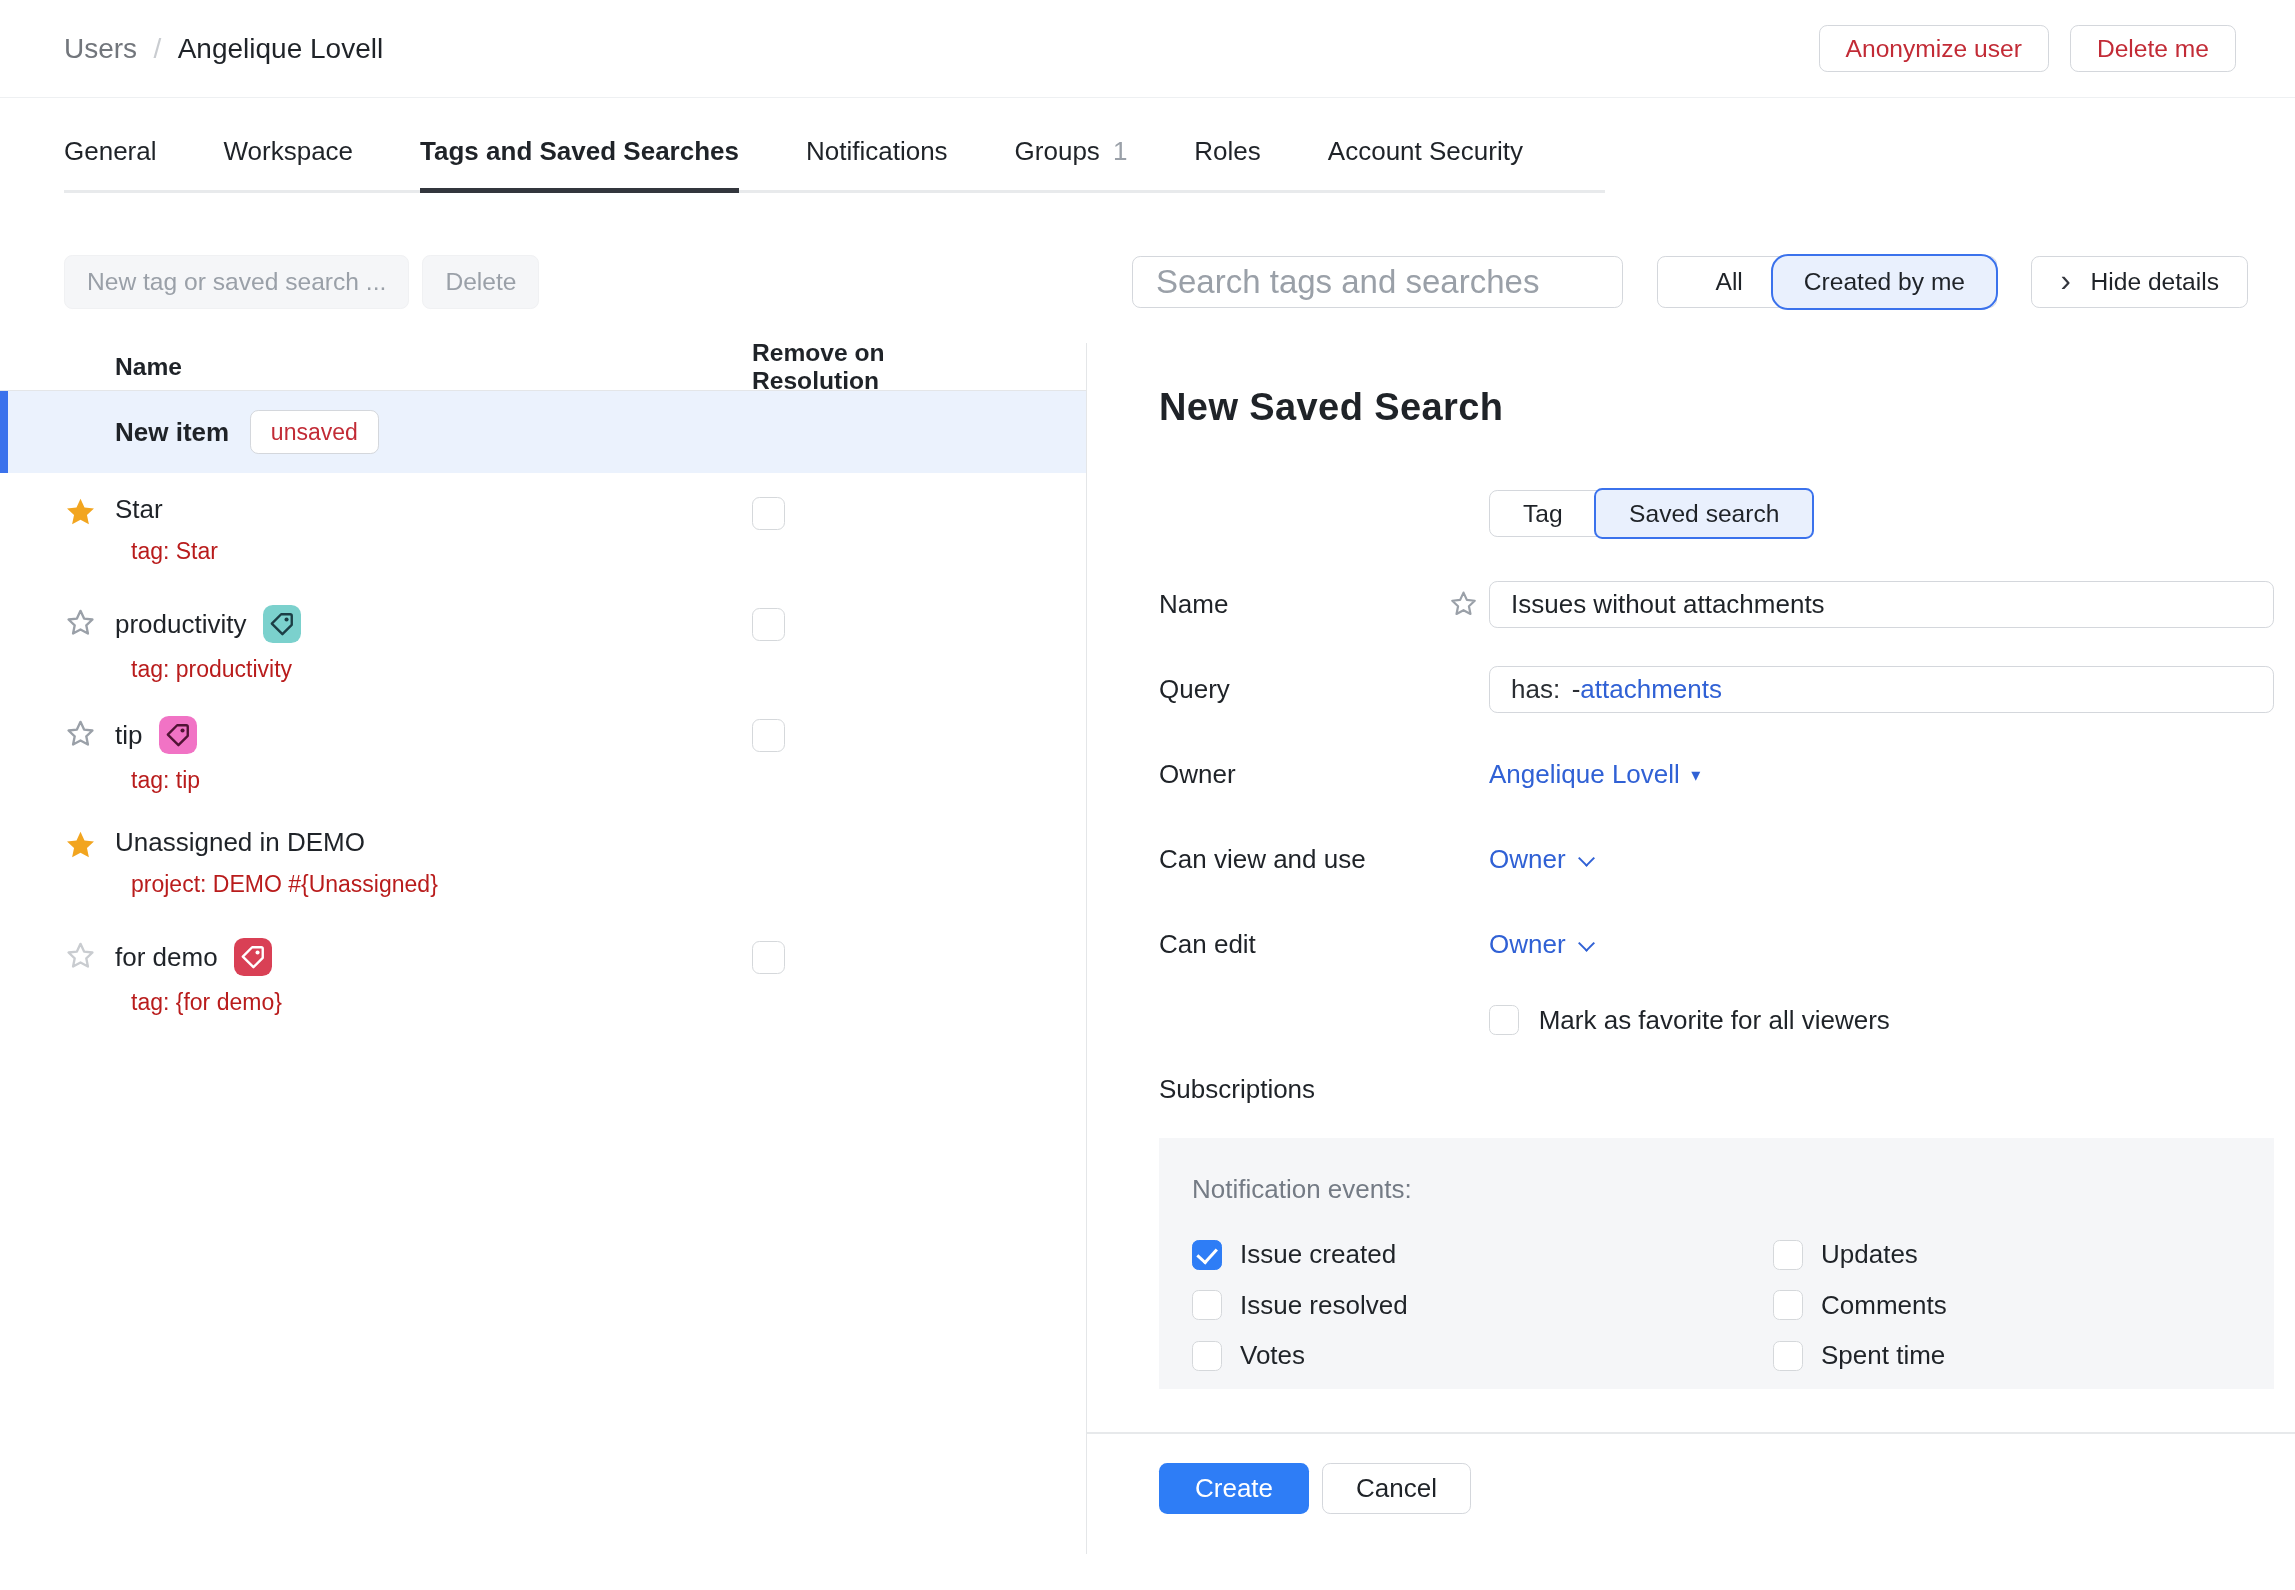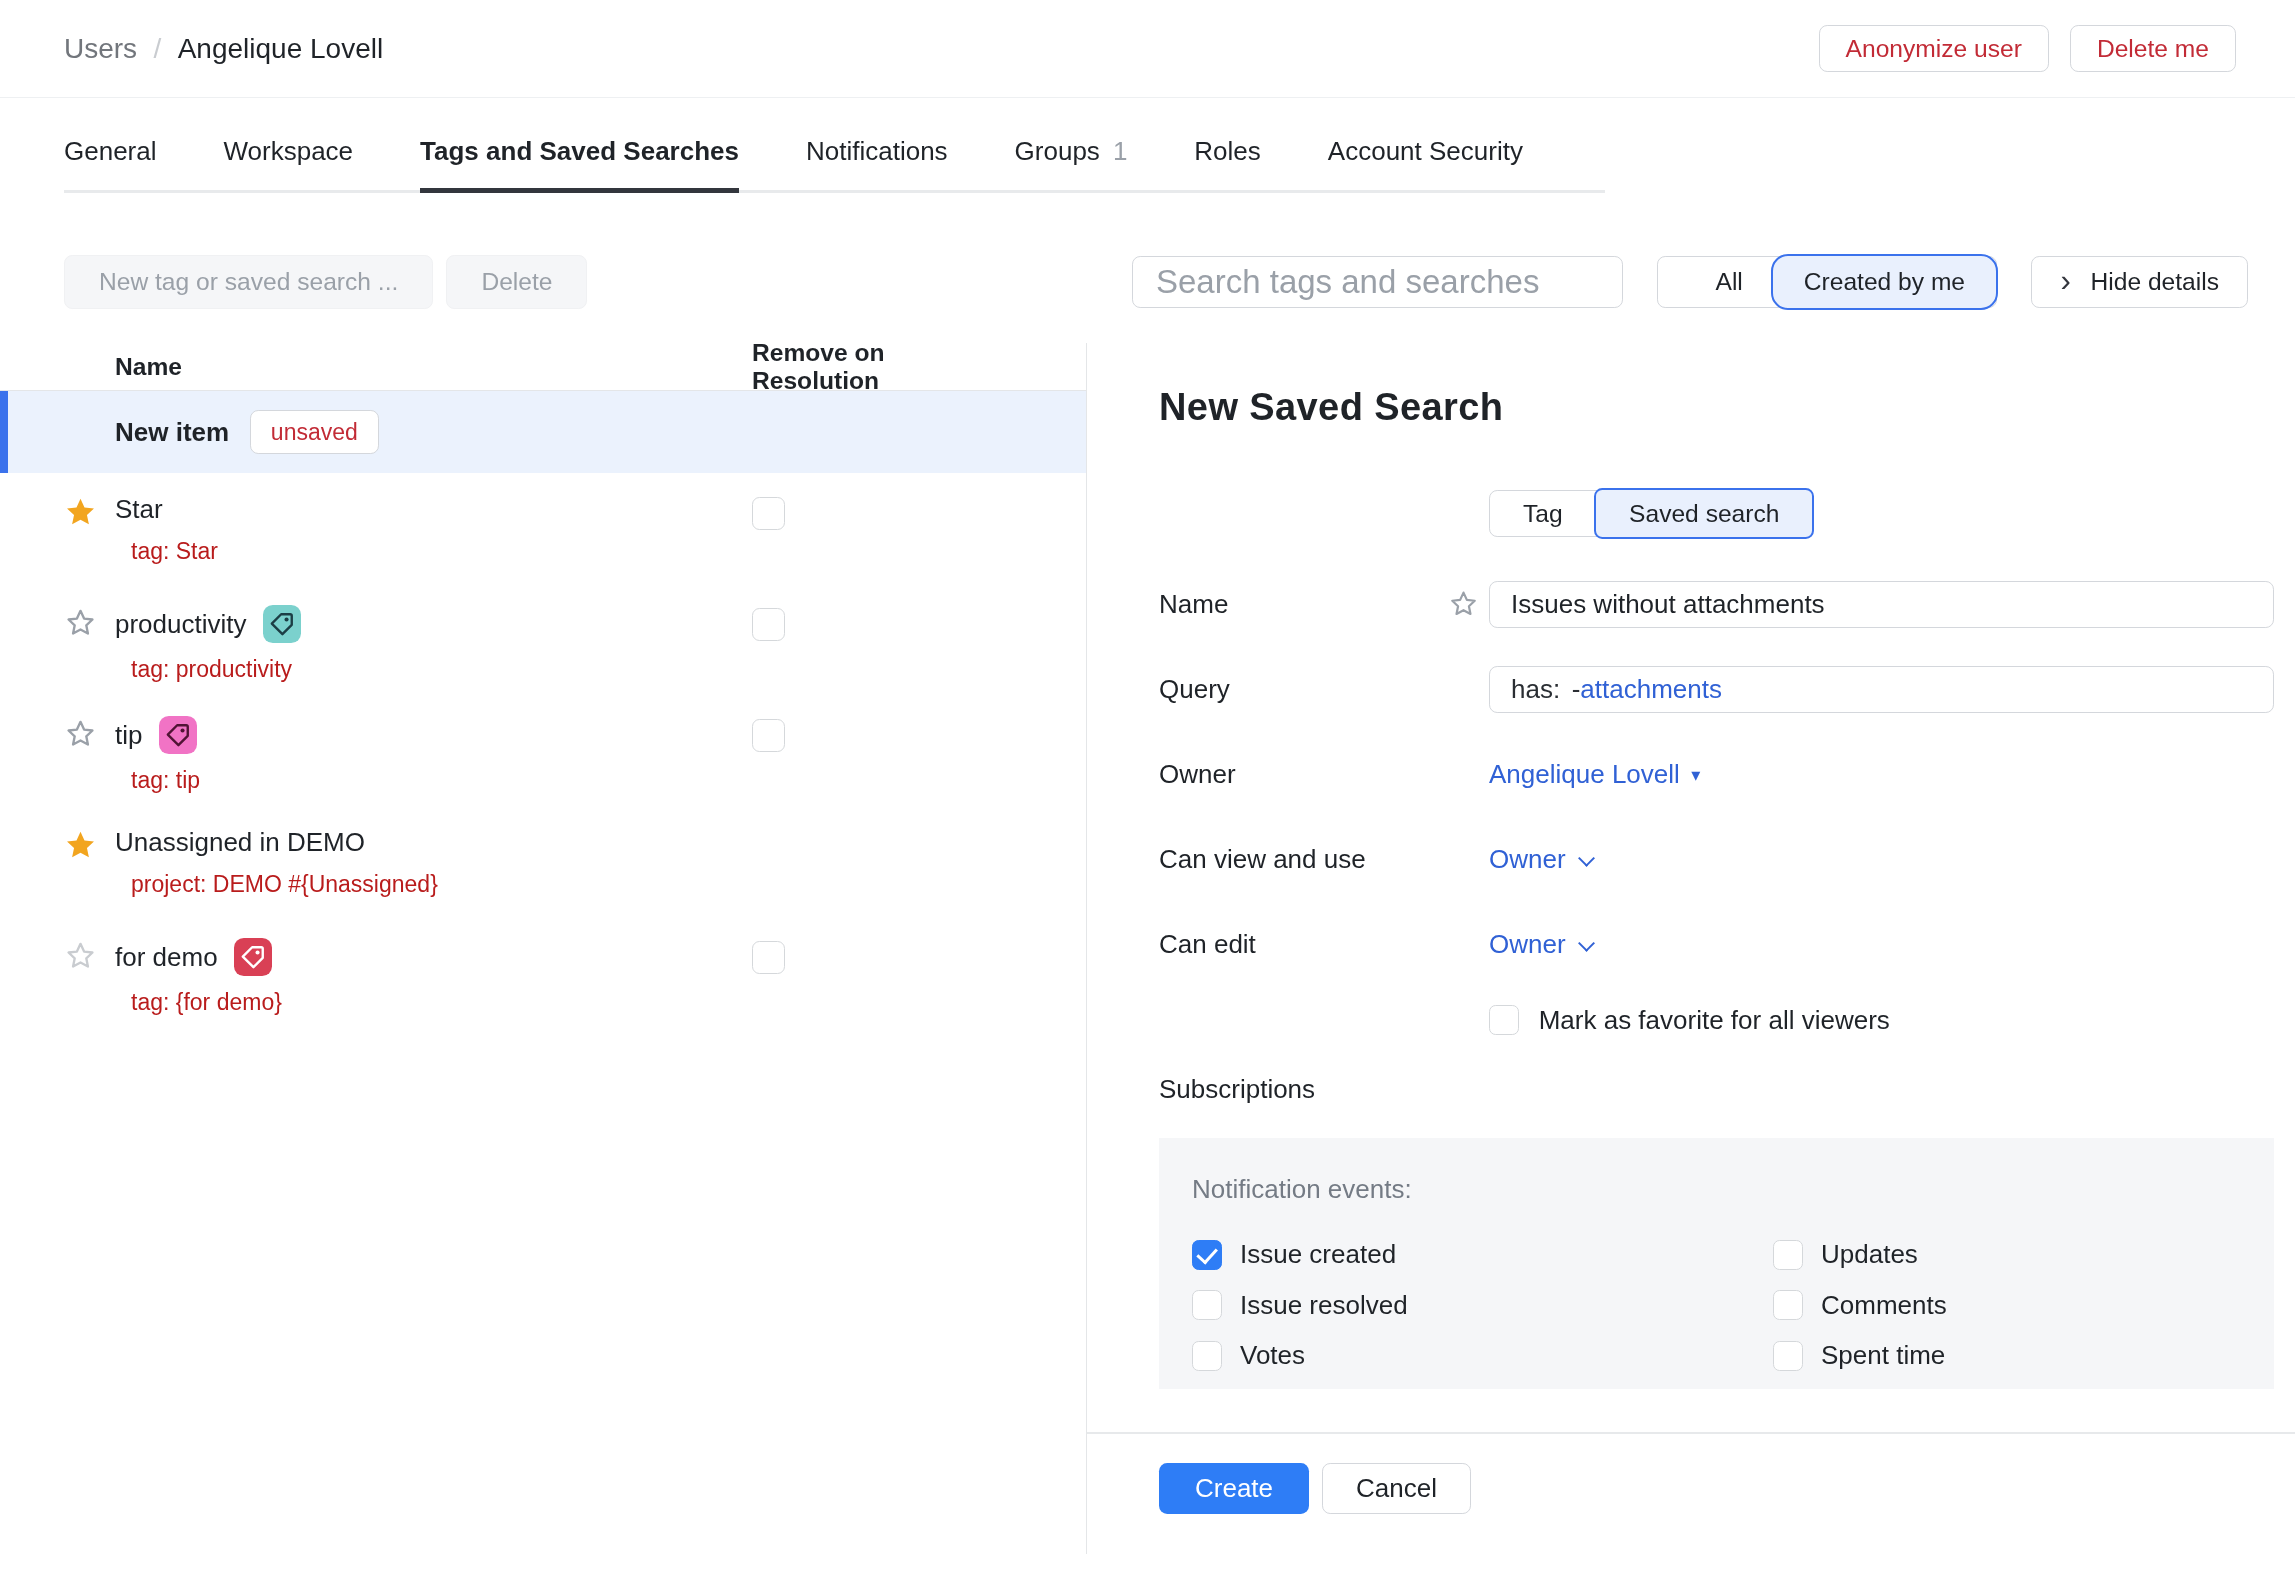--- a/index.html
+++ b/index.html
@@ -35,21 +35,21 @@
   .tab { padding-bottom:23px; position:relative; color:#1f2328; cursor:pointer; white-space:nowrap; }
   .tab.active { font-weight:bold; }
   .tab.active::after { content:""; position:absolute; left:0; right:0; bottom:-3.3px; height:5.7px; background:#33363d; }
   .tab-count { color:#9aa0a8; margin-left:13px; font-weight:normal; }
 
   
   .toolbar { display:flex; justify-content:space-between; margin:62px 47px 0 64px; }
   .toolbar-left { display:flex; gap:13px; }
   .gray-btn {
     background:#f5f6f8; border:1.6px solid #f0f1f3; border-radius:8.2px;
-    color:#9aa0a8; font-size:24.6px; height:54px; padding:0 34px;
+    color:#9aa0a8; font-size:24.6px; height:54px; padding:0 22px;
     display:flex; align-items:center; cursor:pointer; font-family:inherit;
   }
   .toolbar-right { display:flex; align-items:center; }
   .search-input {
     width:491px; height:52px; border:1.6px solid #d4d7dc; border-radius:8.2px;
     font-size:33px; padding:0 23px; color:#1f2328; font-family:inherit; outline:none; background:#fff;
   }
   .search-input::placeholder { color:#9aa0a8; }
   .segmented {
     display:flex; align-items:center; margin-left:34px;

